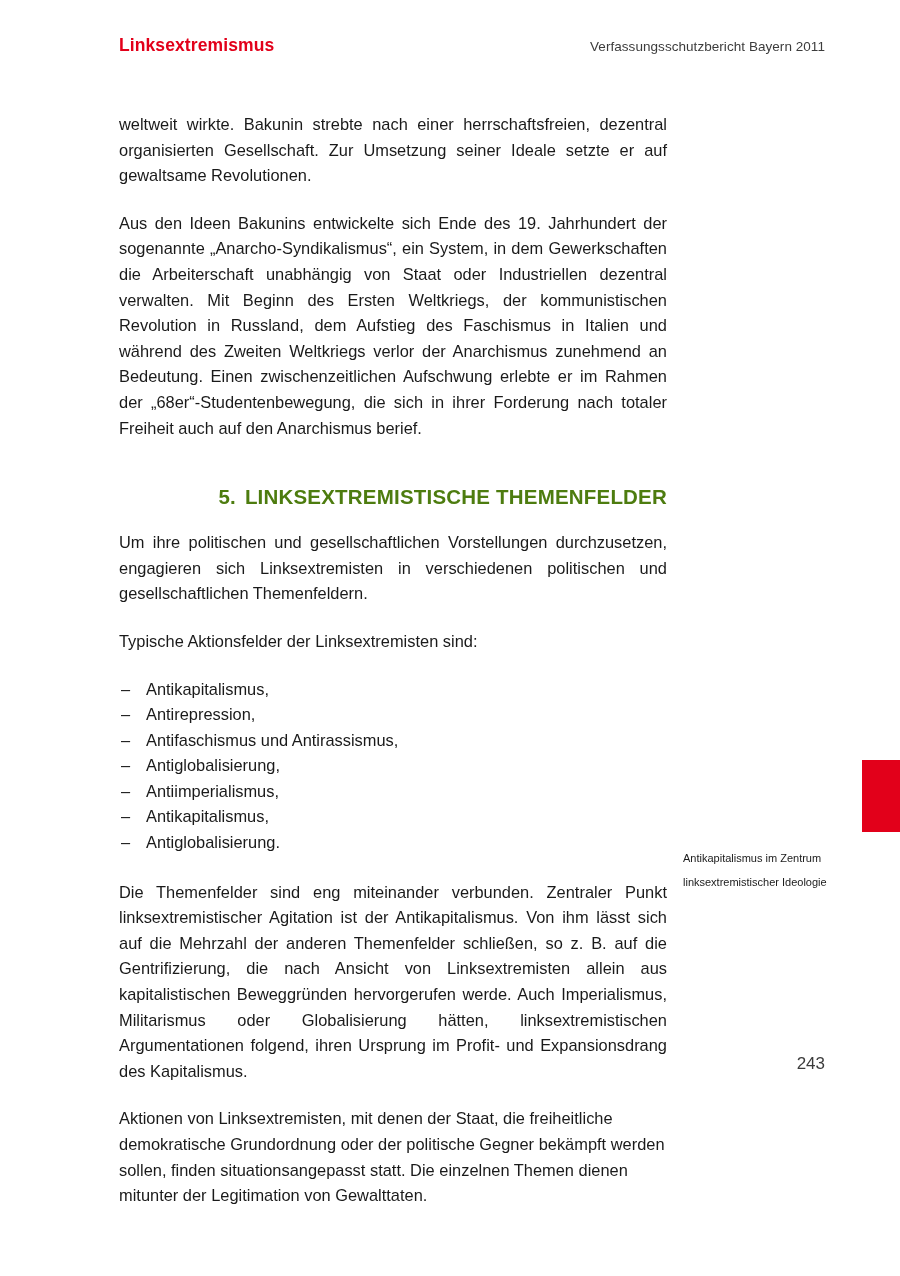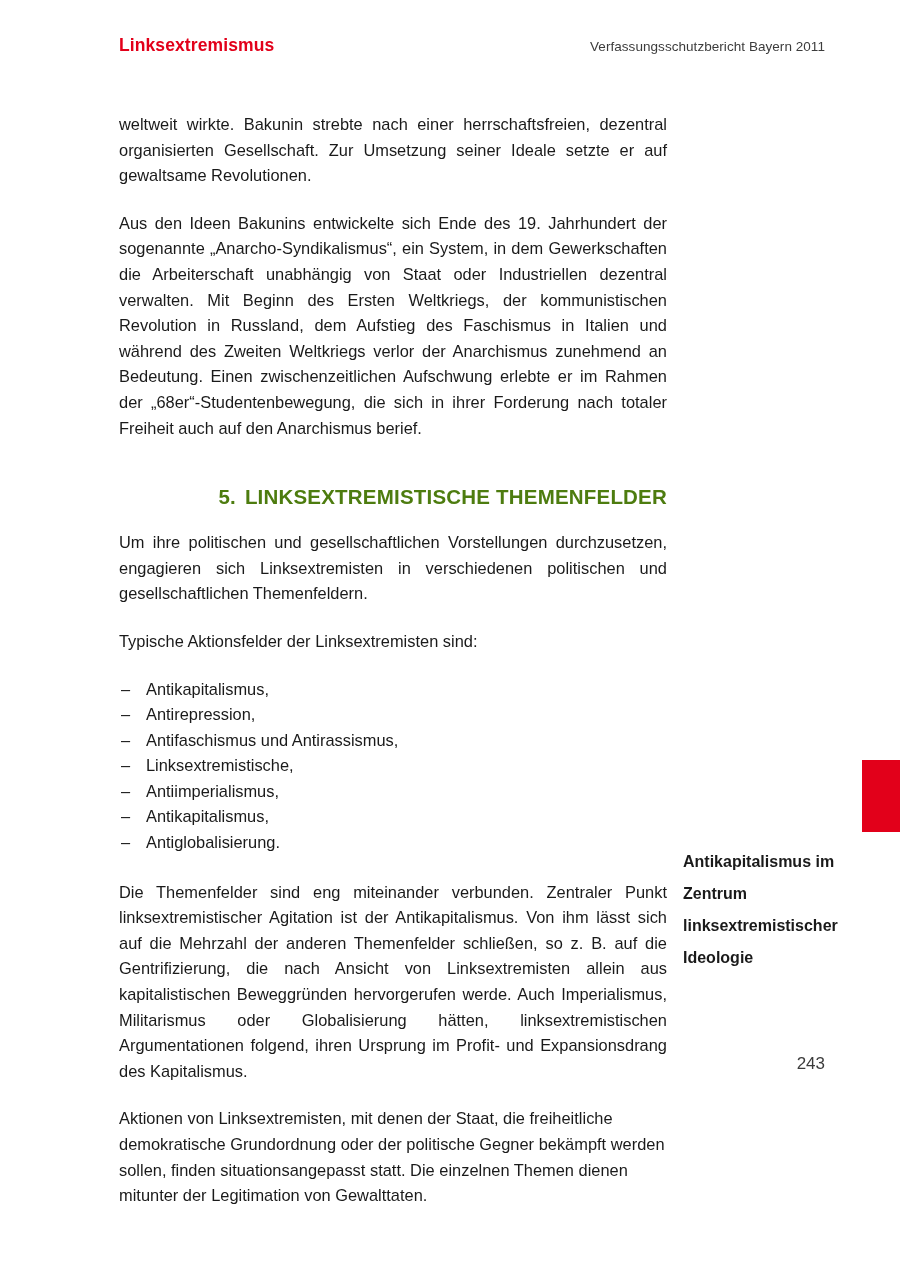--- a/index.html
+++ b/index.html
@@ -95,24 +95,23 @@
     left: 2px;
     top: 0;
   }
 
   
   .margin-note {
     position: absolute;
     left: 683px;
     top: 846px;
     width: 160px;
-    font-size: 16px;
-    line-height: 32px;
+    font-size: 11px;
+    line-height: 24px;
     color: #1a1a1a;
-    font-weight: bold;
   }
 
   
   .red-tab {
     position: absolute;
     right: 0;
     top: 760px;
     width: 38px;
     height: 72px;
     background: #e2001a;
@@ -149,21 +148,21 @@
     </h2>
 
     <p class="body">Um ihre politischen und gesellschaftlichen Vorstellungen durchzusetzen, engagieren sich Linksextremisten in verschiedenen politischen und gesellschaftlichen Themenfeldern.</p>
 
     <p class="body noj">Typische Aktionsfelder der Linksextremisten sind:</p>
 
     <ul class="dashlist">
       <li><span class="dash">–</span><span>Antikapitalismus,</span></li>
       <li><span class="dash">–</span><span>Antirepression,</span></li>
       <li><span class="dash">–</span><span>Antifaschismus und Antirassismus,</span></li>
-      <li><span class="dash">–</span><span>Linksextremistische,</span></li>
+      <li><span class="dash">–</span><span>Antiglobalisierung,</span></li>
       <li><span class="dash">–</span><span>Antiimperialismus,</span></li>
       <li><span class="dash">–</span><span>Antikapitalismus,</span></li>
       <li><span class="dash">–</span><span>Antiglobalisierung.</span></li>
     </ul>
 
     <p class="body" style="margin-top:24px">Die Themenfelder sind eng miteinander verbunden. Zentraler Punkt linksextremistischer Agitation ist der Antikapitalismus. Von ihm lässt sich auf die Mehrzahl der anderen Themenfelder schließen, so z. B. auf die Gentrifizierung, die nach Ansicht von Linksextremisten allein aus kapitalistischen Beweggründen hervorgerufen werde. Auch Imperialismus, Militarismus oder Globalisierung hätten, linksextremistischen Argumentationen folgend, ihren Ursprung im Profit- und Expansionsdrang des Kapitalismus.</p>
 
     <p class="body last noj">Aktionen von Linksextremisten, mit denen der Staat, die freiheitliche demokratische Grundordnung oder der politische Gegner bekämpft werden sollen, finden situationsangepasst statt. Die einzelnen Themen dienen mitunter der Legitimation von Gewalttaten.</p>
 
   </div>

